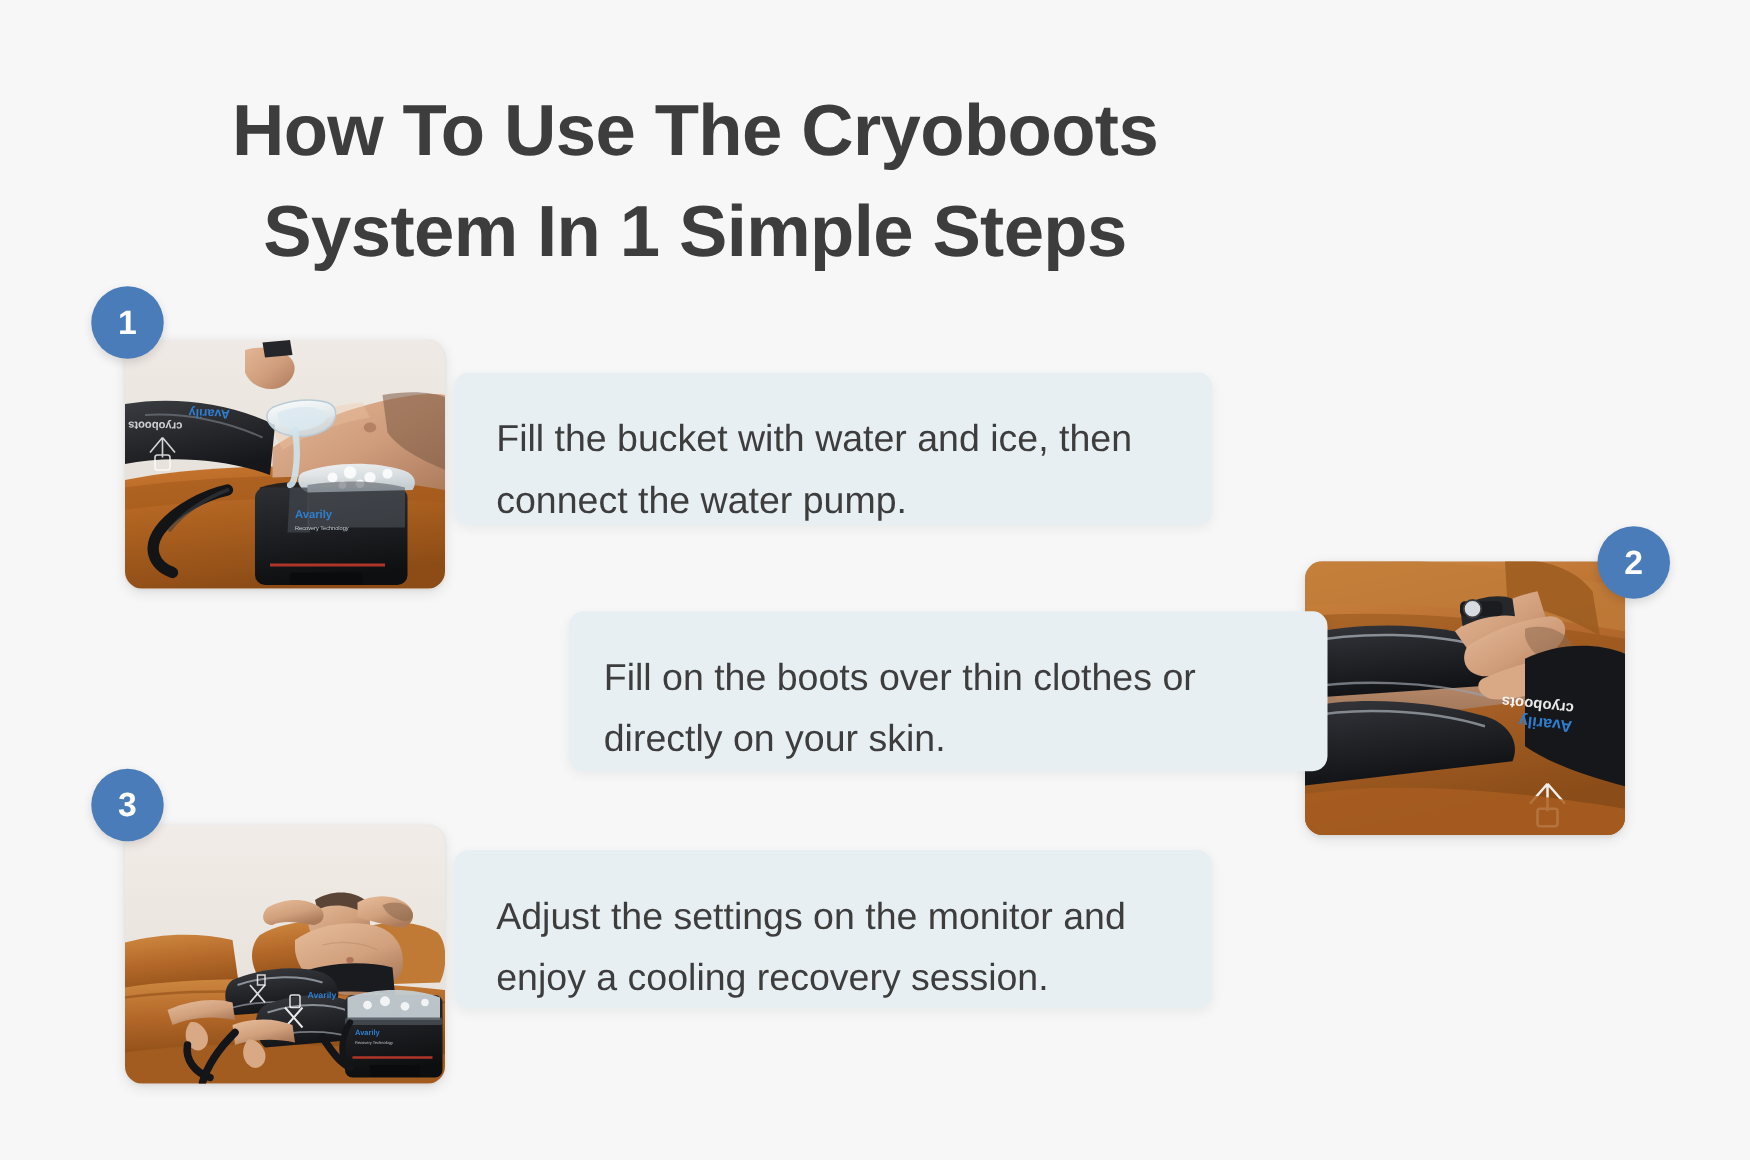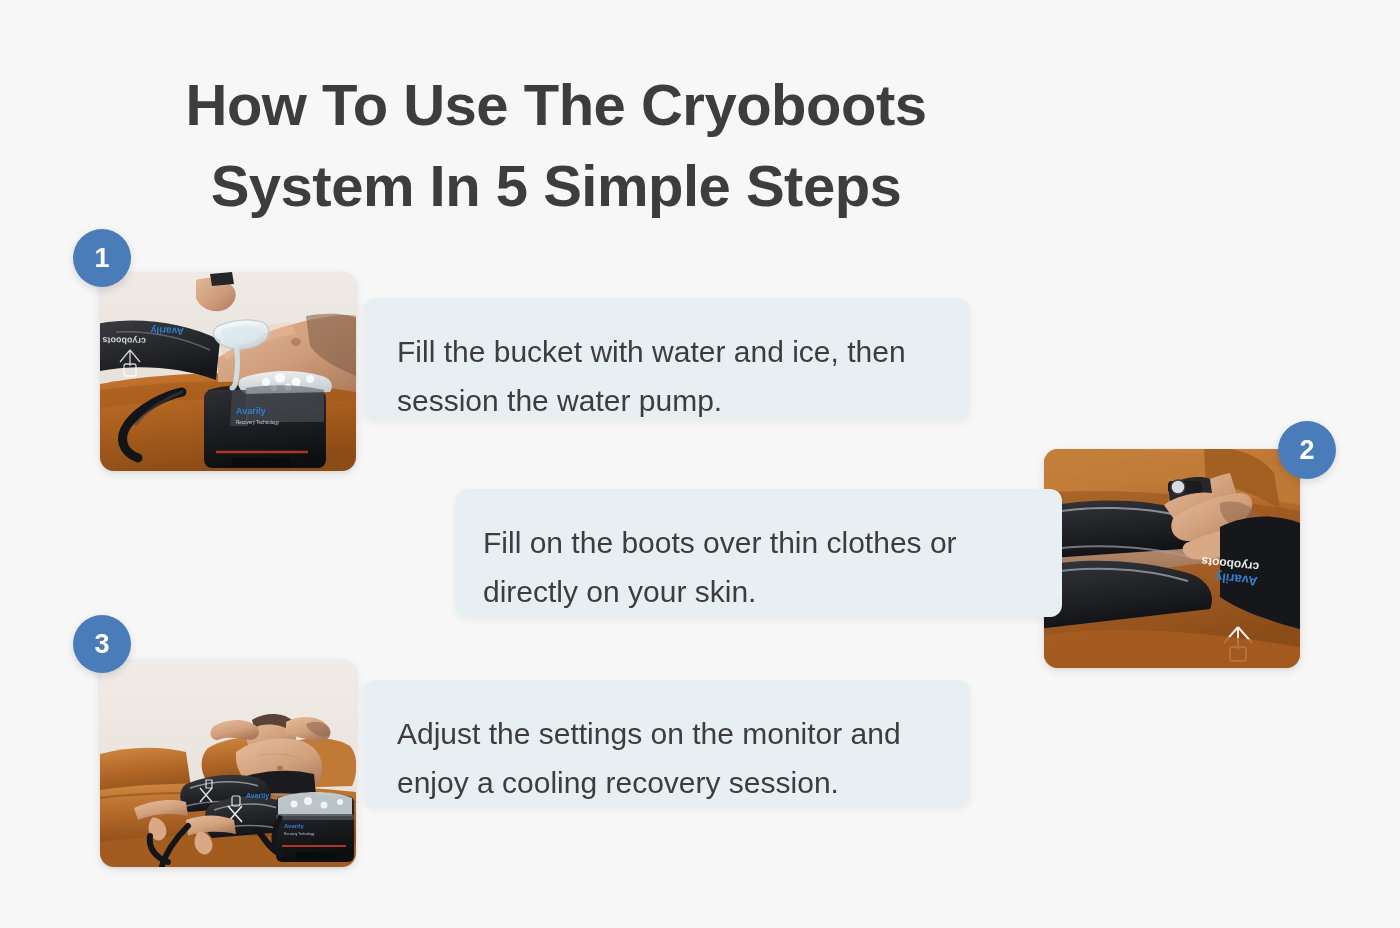--- a/index.html
+++ b/index.html
@@ -94,21 +94,21 @@
 
   #caption-2 { padding-left: 28px; }
 </style>
 </head>
 <body>
 
 <div class="canvas">
 
   <h1 class="title">
     <span class="line">How To Use The Cryoboots</span>
-    <span class="line">System In 5 Simple Steps</span>
+    <span class="line">System In 1 Simple Steps</span>
   </h1>
 
   <div class="photo-card" id="photo-1">
     <svg viewBox="0 0 256 199" preserveAspectRatio="xMidYMid slice" aria-hidden="true">
       <defs>
         <linearGradient id="p1wall" x1="0" y1="0" x2="0" y2="1">
           <stop offset="0" stop-color="#efeae5"></stop>
             <stop offset="1" stop-color="#e2dbd4"></stop>
         </linearGradient>
         <linearGradient id="p1couch" x1="0" y1="0" x2="0.3" y2="1">
@@ -177,21 +177,21 @@
       <path d="M110 2 L132 0 L134 12 L112 14 Z" fill="#25262a"></path>
       <text x="136" y="142" font-family="Liberation Sans, sans-serif" font-size="9" font-weight="700" fill="#2f7fd1">Avarily</text>
       <text x="136" y="152" font-family="Liberation Sans, sans-serif" font-size="4.5" fill="#c9d3da">Recovery Technology</text>
       <path d="M116 180 L208 180" stroke="#c0392b" stroke-width="2.4" opacity="0.9"></path>
       <rect x="132" y="186" width="58" height="10" rx="2" fill="#0a0b0c"></rect>
     </svg>
   </div>
   <div class="step-badge" id="badge-1">1</div>
   <div class="caption" id="caption-1">
     <span class="line">Fill the bucket with water and ice, then</span>
-    <span class="line">session the water pump.</span>
+    <span class="line">connect the water pump.</span>
   </div>
 
   <div class="photo-card" id="photo-2">
     <svg viewBox="0 0 256 219" preserveAspectRatio="xMidYMid slice" aria-hidden="true">
       <defs>
         <linearGradient id="p2couch" x1="0" y1="0" x2="0.25" y2="1">
           <stop offset="0" stop-color="#d08a43"></stop>
             <stop offset="0.45" stop-color="#b4682c"></stop>
             <stop offset="1" stop-color="#8a4c18"></stop>
         </linearGradient>

